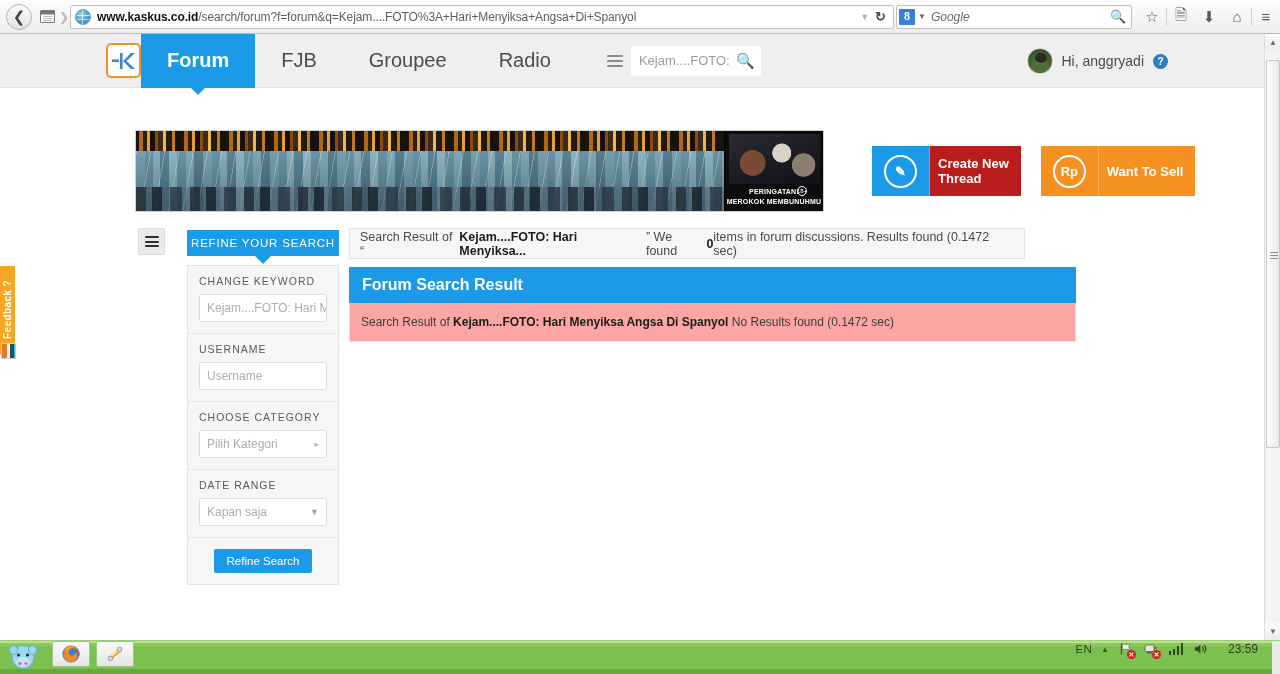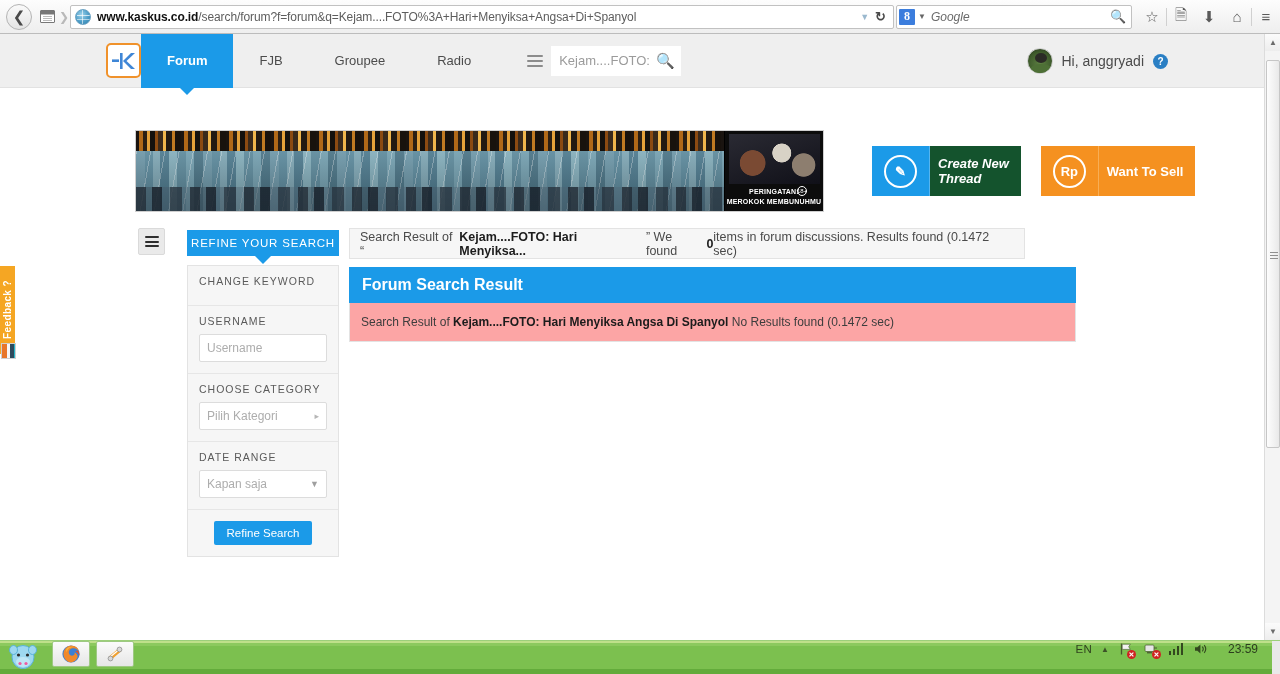--- a/index.html
+++ b/index.html
@@ -110,21 +110,21 @@
   }
   .kaskus-logo {
     width:35px; height:35px; margin-left:106px; background:#fff;
     border:2px solid #f0922b; border-radius:5px;
     display:flex; align-items:center; justify-content:center;
     position:relative;
   }
   .kaskus-logo svg { display:block; }
   .nav-item {
     height:54px; padding:0 26px; display:flex; align-items:center;
-    font-size:13px; color:#4c4c4c; position:relative;
+    font-size:20px; color:#4c4c4c; position:relative;
   }
   .nav-item.active { background:#1b9ae8; color:#fff; font-weight:bold; }
   .nav-item.active::after {
     content:""; position:absolute; left:50%; bottom:-7px; margin-left:-7px;
     width:0;height:0;border-left:7px solid transparent;border-right:7px solid transparent;
     border-top:7px solid #1b9ae8;
   }
   .nav-search {
     display:flex; align-items:center; height:30px; margin-left:22px;
   }
@@ -229,21 +229,21 @@
   .cta-ring {
     width:33px;height:33px;border-radius:50%;border:2px solid #fff;
     display:flex;align-items:center;justify-content:center;color:#fff;
     font-size:13px; font-weight:bold;
   }
   .cta-label {
     display:flex;align-items:center; color:#fff; font-weight:bold; font-size:13px;
     line-height:15px; padding:0 12px 0 8px; white-space:pre-line;
   }
   .cta.blue .cta-icon { background:#1b9ae8; }
-  .cta.blue .cta-label { background:#14532d; border-left:1px solid #56b5ef;font-style:italic; }
+  .cta.blue .cta-label { background:#b91c1c; border-left:1px solid #56b5ef; }
   .cta.orange .cta-icon { background:#f59120; }
   .cta.orange .cta-label { background:#f59120; border-left:1px solid #f8ae55; }
 
   
   #sidebar-toggle {
     position:absolute; left:138px; top:194px; width:27px; height:27px;
     background:#eaeaea; border:1px solid #dadada; border-radius:2px;
     display:flex;align-items:center;justify-content:center;
   }
   #sidebar-toggle .burger-lines i { background:#2e2e2e; height:2px; margin:2.5px 0; }
@@ -491,20 +491,23 @@
         </div>
     </div>
 
     <div id="refine-tab">
       <span>REFINE YOUR SEARCH</span>
     </div>
 
     <div id="refine-panel">
       <div class="filter-group">
         <div class="filter-label">CHANGE KEYWORD</div>
+        <div class="filter-input">
+          <span>Kejam....FOTO: Hari M</span>
+        </div>
       </div>
       <div class="filter-group">
         <div class="filter-label">USERNAME</div>
         <div class="filter-input">
           <span>Username</span>
         </div>
       </div>
       <div class="filter-group">
         <div class="filter-label">CHOOSE CATEGORY</div>
         <div class="filter-input">

